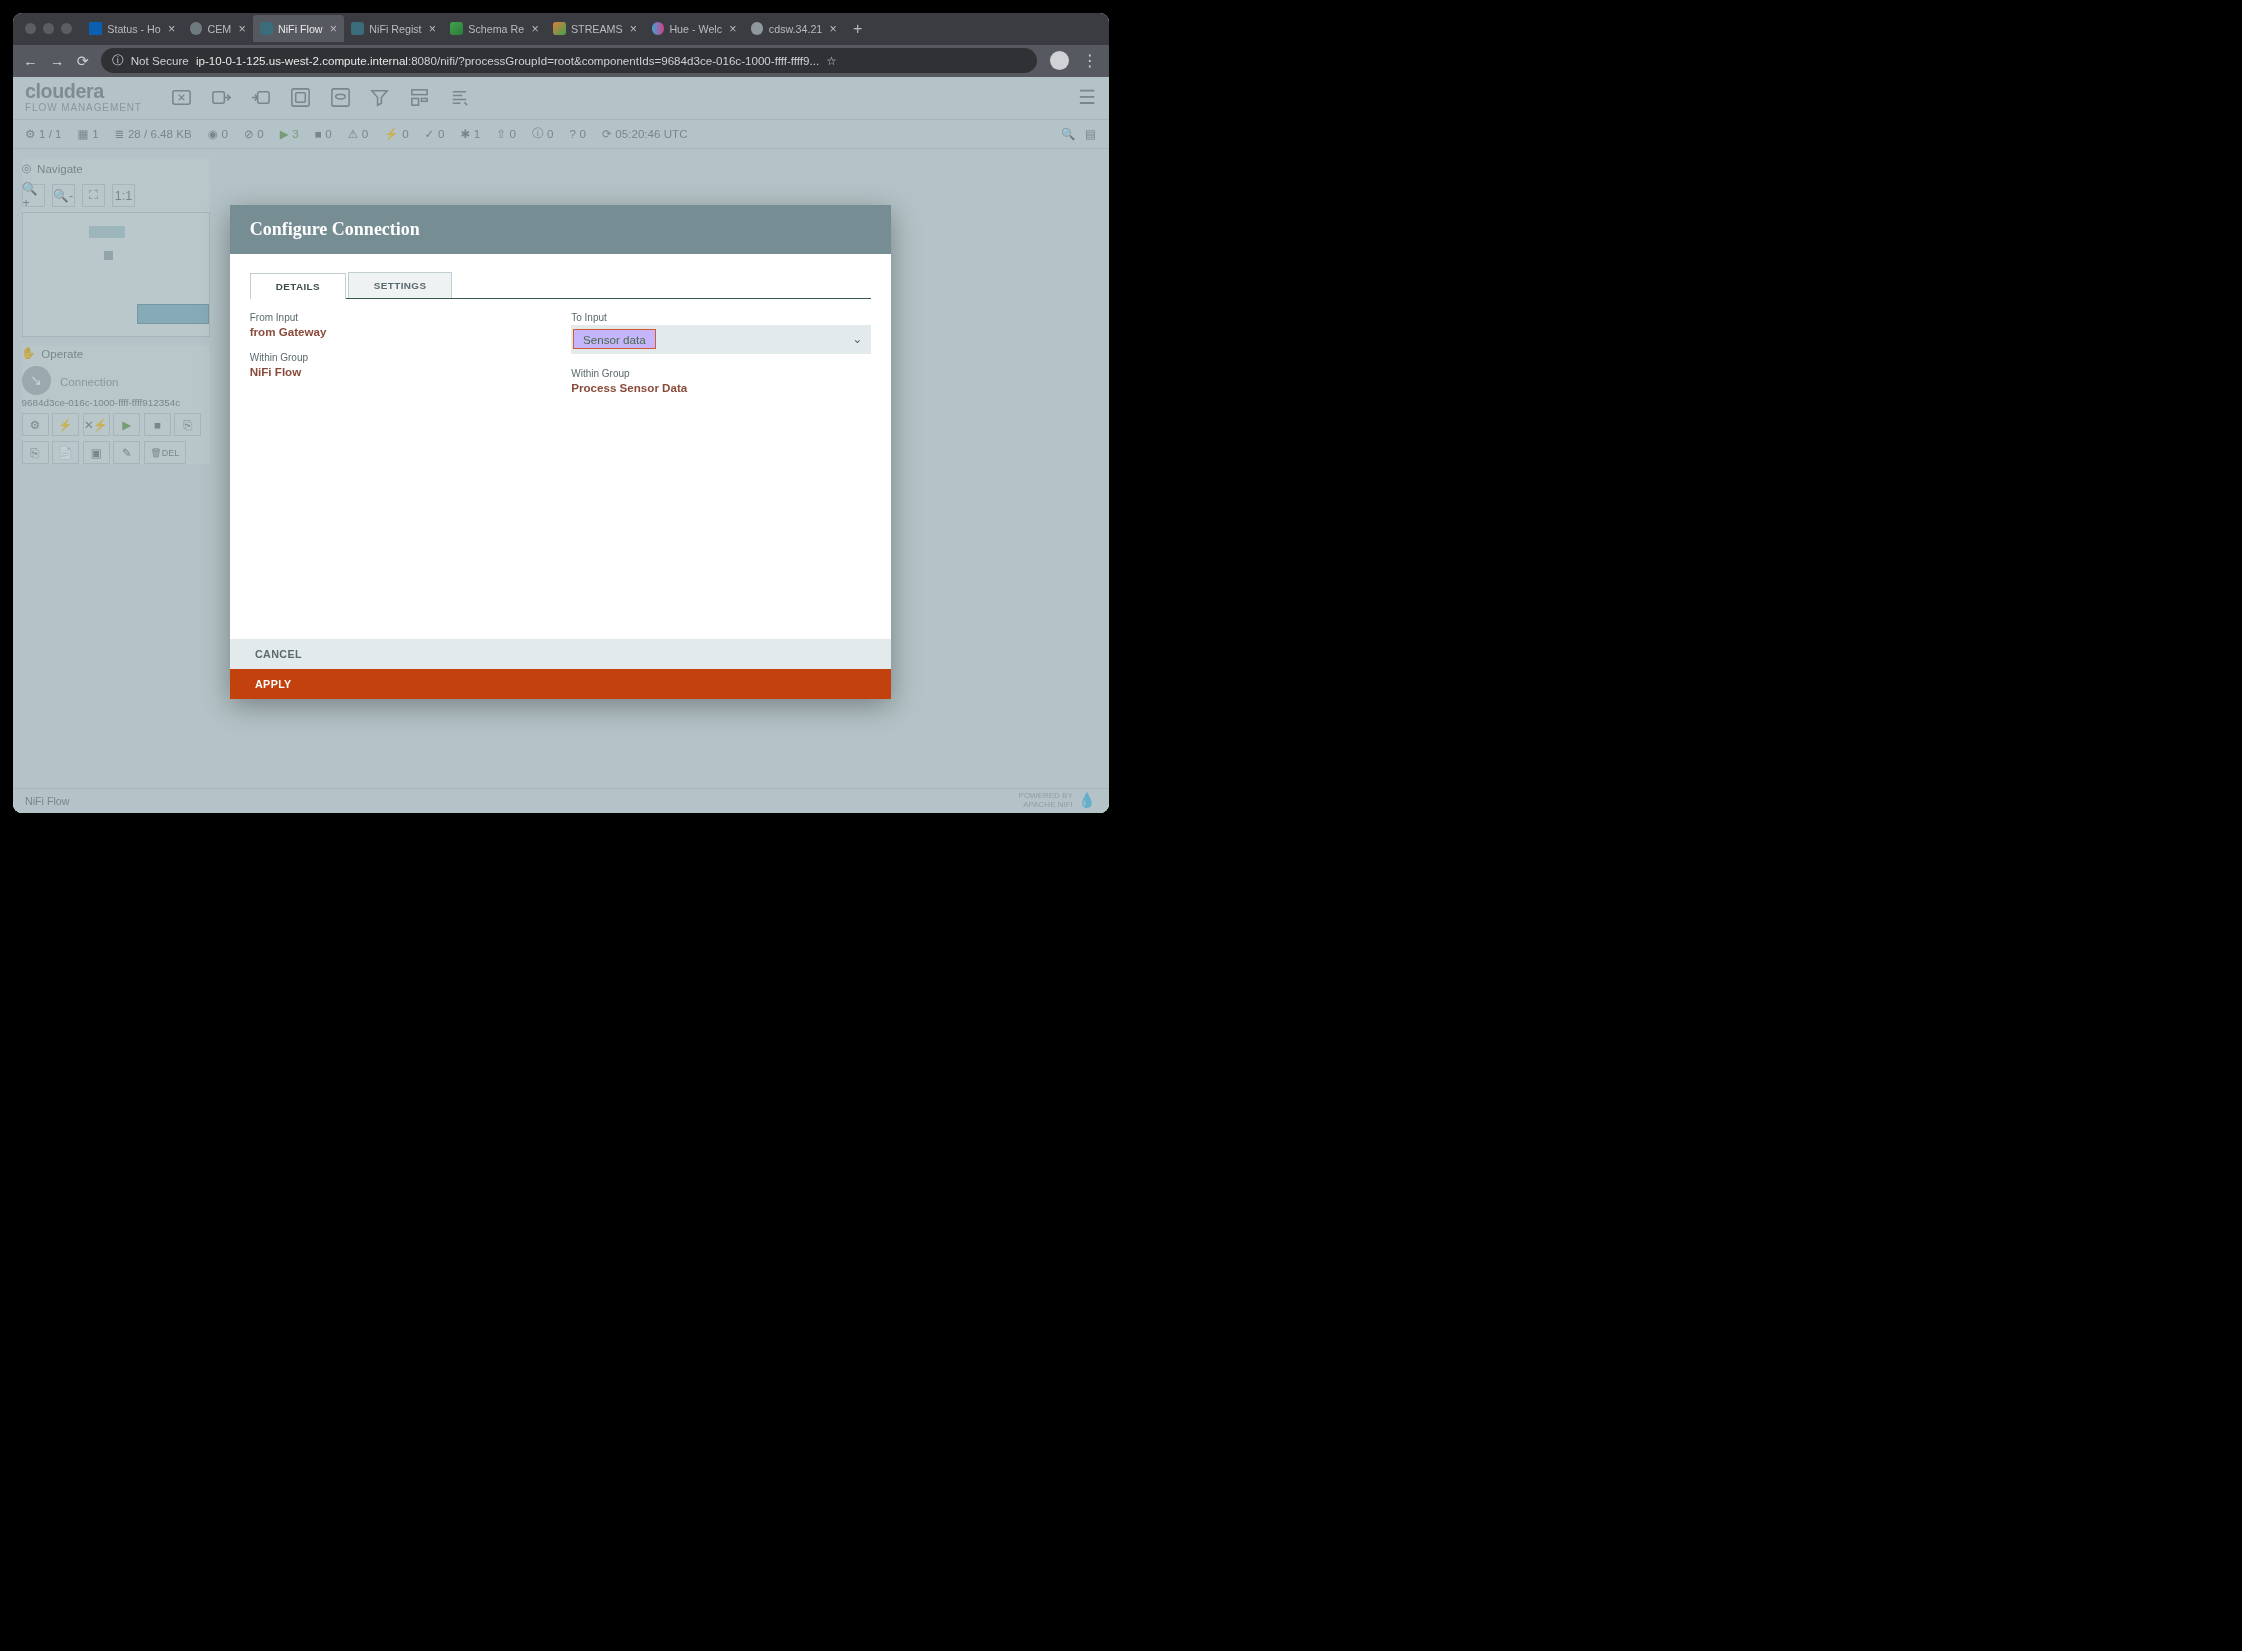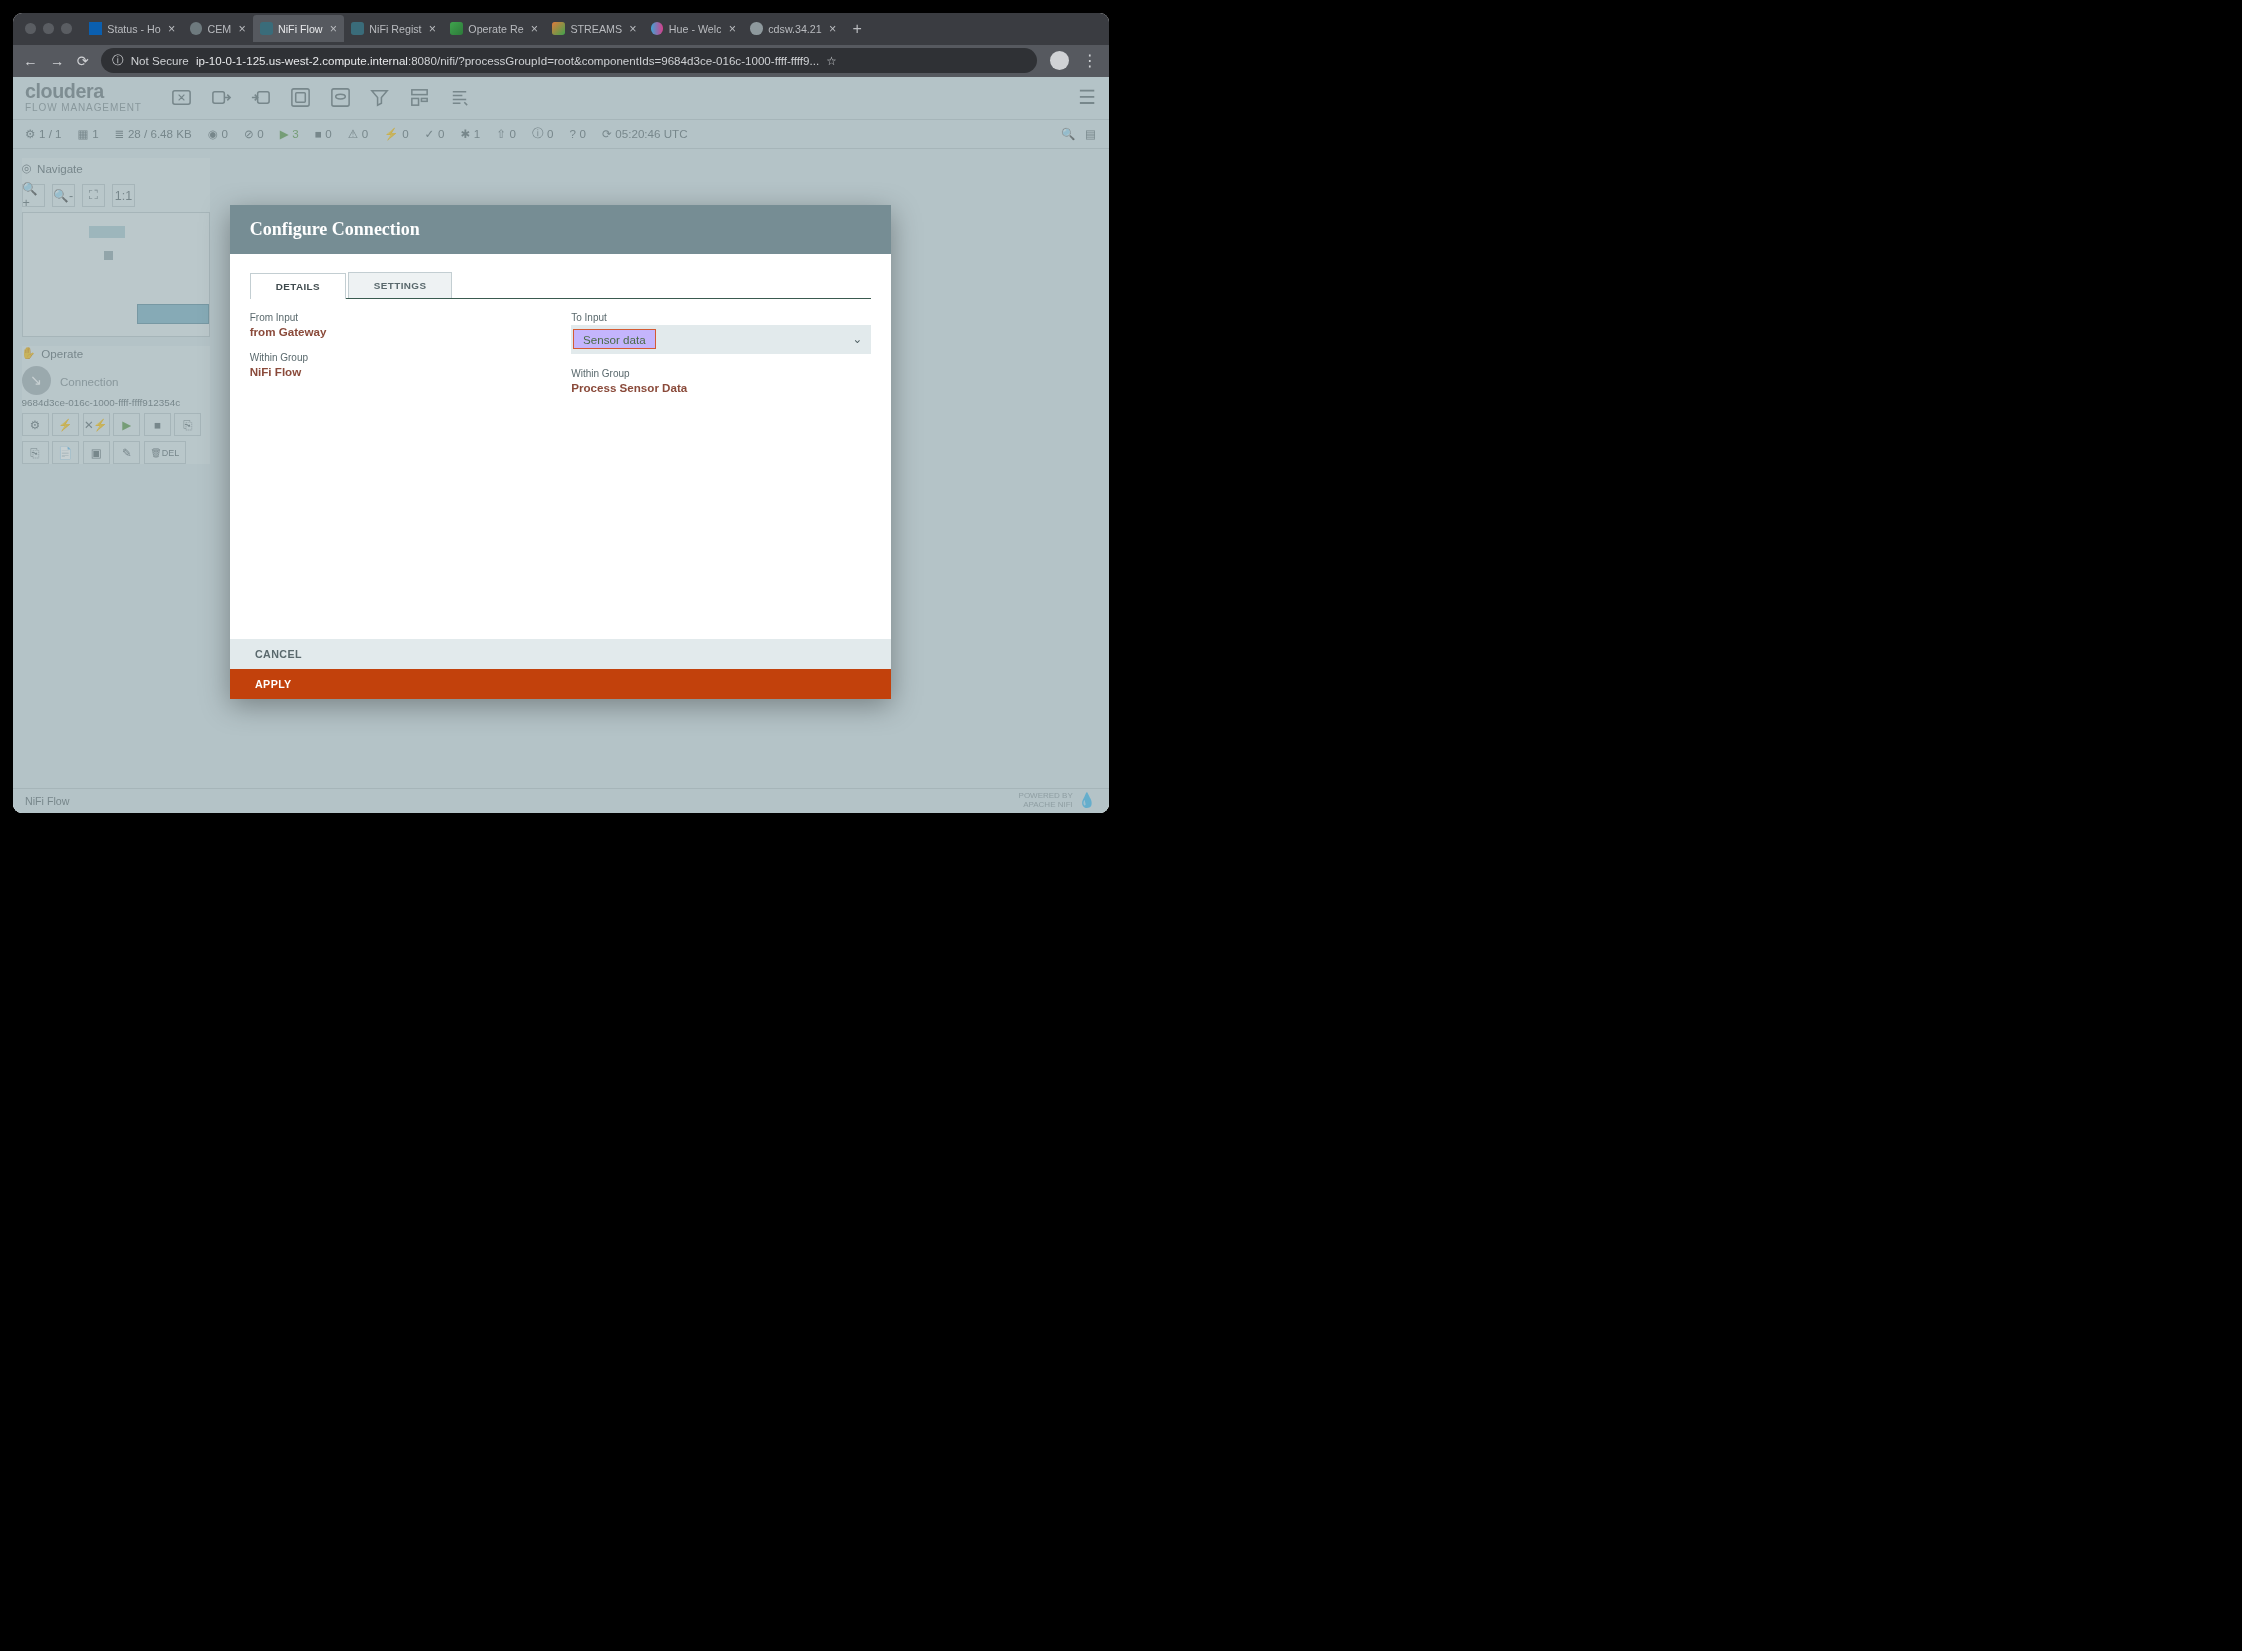--- a/index.html
+++ b/index.html
@@ -107,21 +107,21 @@
         <span class="label">NiFi Flow</span>
         <span class="x">×</span>
       </div>
     <div class="tab">
         <span class="fav" style="background:#3a6c7a;border-radius:2.7px"></span>
         <span class="label">NiFi Regist</span>
         <span class="x">×</span>
       </div>
     <div class="tab">
         <span class="fav" style="background:linear-gradient(135deg,#3fa34d,#2d7a3a);border-radius:2.7px"></span>
-        <span class="label">Operate Re</span>
+        <span class="label">Schema Re</span>
         <span class="x">×</span>
       </div>
     <div class="tab">
         <span class="fav" style="background:linear-gradient(135deg,#e07b3c,#3fa34d);border-radius:2.7px"></span>
         <span class="label">STREAMS</span>
         <span class="x">×</span>
       </div>
     <div class="tab">
         <span class="fav" style="background:linear-gradient(90deg,#3fa3d4,#d43f8a);border-radius:6.3px"></span>
         <span class="label">Hue - Welc</span>

